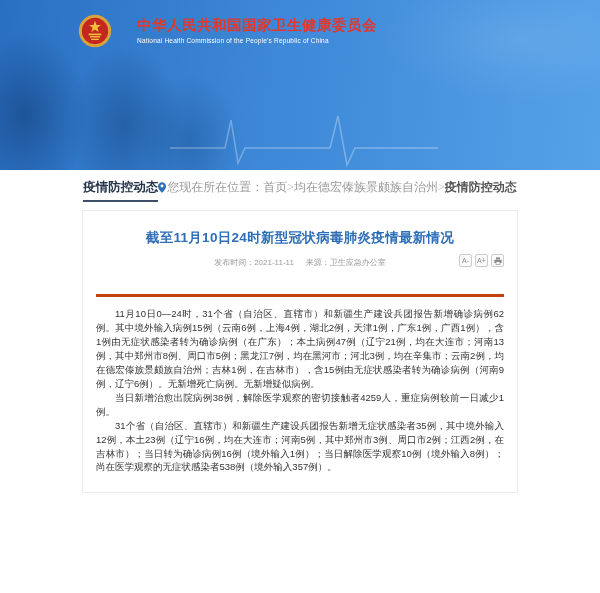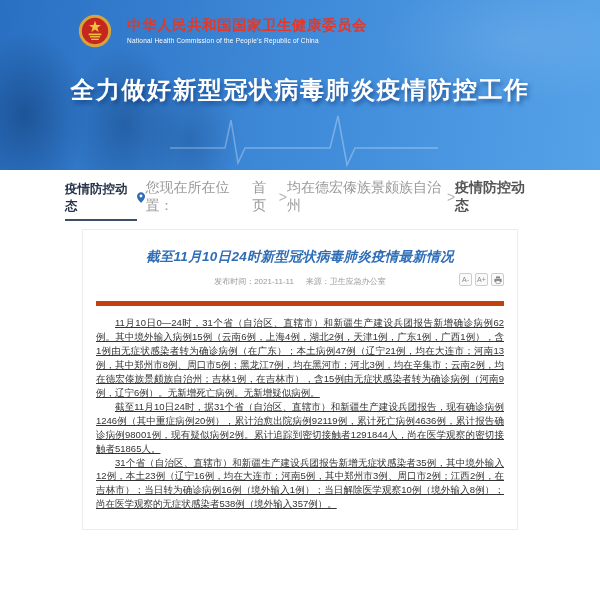--- a/index.html
+++ b/index.html
@@ -11,90 +11,89 @@
   
   .banner{
     height:170px;position:relative;flex:none;
     background-image:
       radial-gradient(90px 120px ellipse at 25px 115px, rgba(8,38,84,0.40), rgba(8,38,84,0) 70%),
       radial-gradient(80px 115px ellipse at 125px 125px, rgba(10,45,95,0.35), rgba(10,45,95,0) 70%),
       radial-gradient(70px 95px ellipse at 190px 140px, rgba(12,50,105,0.28), rgba(12,50,105,0) 70%),
       radial-gradient(200px 90px ellipse at 520px 40px, rgba(255,255,255,0.10), rgba(255,255,255,0) 70%),
       linear-gradient(96deg,#2a70c2 0%,#3e89d8 48%,#55a2e8 100%);
   }
-  .brand{position:absolute;top:14px;left:78px;display:flex;align-items:center;gap:15px;}
+  .brand{position:absolute;top:14px;left:78px;display:flex;align-items:center;gap:25px;}
   .brand-emblem{width:34px;height:34px;flex:none;}
   .brand-cn{color:#e0392b;font-size:14.5px;font-weight:bold;letter-spacing:.5px;line-height:1.1;}
   .brand-en{color:#ffffff;font-size:6.5px;margin-top:3px;letter-spacing:.2px;}
   .slogan{
     position:absolute;top:74px;left:0;width:100%;text-align:center;
     color:#ffffff;font-size:24px;font-weight:bold;letter-spacing:1.5px;
     text-shadow:2px 3px 4px rgba(0,40,100,.55);
   }
   .ecg{position:absolute;left:170px;bottom:2px;opacity:.30;}
   
   .crumb-row{
     width:470px;margin:0 auto;flex:none;
     display:flex;justify-content:center;align-items:flex-end;
     padding:9px 0 0;
   }
   .section-title{
     font-size:12.5px;font-weight:bold;color:#27354a;
     border-bottom:2px solid #3d4f66;padding-bottom:4px;
   }
-  .crumbs{display:flex;align-items:center;gap:0;font-size:14px;color:#9a9a9a;padding-bottom:6px;}
+  .crumbs{display:flex;align-items:center;gap:0;font-size:12px;color:#9a9a9a;padding-bottom:6px;font-family:Liberation Serif, serif;}
   .crumbs .pin{width:8px;height:11px;flex:none;margin-right:1px;}
   .crumbs a{color:#9a9a9a;text-decoration:none;cursor:pointer;}
   .crumbs .sep{color:#b5b5b5;}
   .crumbs .current{color:#555555;font-weight:bold;}
   
   .card{
     width:436px;margin:8px auto 0;box-sizing:border-box;flex:none;
     background:#ffffff;border:1px solid #ececec;
     padding:14px 13px 18px;
   }
   .card-title{
     text-align:center;color:#2e6db7;font-size:13.5px;font-weight:bold;
-    margin:4px 0 10px;letter-spacing:.3px;font-style:italic;
+    margin:4px 0 10px;letter-spacing:.3px;
   }
   .meta-row{
     position:relative;text-align:center;color:#999999;font-size:8px;
-    padding-bottom:14px;border-bottom:5px solid #c2410c;margin-bottom:10px;
+    padding-bottom:26px;border-bottom:3px solid #c2410c;margin-bottom:10px;
   }
   .meta-row .gap{display:inline-block;width:12px;}
   .meta-tools{position:absolute;right:0;top:-3px;display:flex;gap:3px;}
   .tool-btn{
     width:13px;height:13px;border:1px solid #cccccc;background:#fafafa;border-radius:2px;
     color:#888888;font-size:7px;line-height:12px;text-align:center;cursor:pointer;padding:0;
     display:flex;align-items:center;justify-content:center;
   }
   .body-text p{
     font-size:9.5px;color:#333333;line-height:1.47;margin:0;
-    text-indent:2em;text-align:justify;text-decoration:underline;
+    text-indent:2em;text-align:justify;
   }
 </style>
 </head>
 <body>
 
 <div class="banner">
   <div class="brand">
     <svg class="brand-emblem" viewBox="0 0 40 40">
       <circle cx="20" cy="20" r="19" fill="#d9a33c"></circle>
       <circle cx="20" cy="20" r="15.5" fill="#c3271d"></circle>
       <polygon fill="#f2c23e" points="20,8 21.8,13 27,13 22.8,16.2 24.4,21.2 20,18.2 15.6,21.2 17.2,16.2 13,13 18.2,13"></polygon>
       <rect x="12.5" y="23" width="15" height="2" fill="#f2c23e"></rect>
       <rect x="14" y="26" width="12" height="1.6" fill="#f2c23e"></rect>
       <rect x="15.5" y="29" width="9" height="1.6" fill="#f2c23e"></rect>
     </svg>
     <div>
       <div class="brand-cn">中华人民共和国国家卫生健康委员会</div>
       <div class="brand-en">National Health Commission of the People's Republic of China</div>
     </div>
   </div>
-  <div class="slogan">全力做好新型冠状病毒肺炎疫情防控工作</div>
   <svg class="ecg" width="270" height="60" viewBox="0 0 270 60">
     <polyline points="0,40 45,40 55,40 61,12 68,55 75,40 130,40 160,40 168,8 177,57 185,40 268,40" fill="none" stroke="#ffffff" stroke-width="1.5"></polyline>
   </svg>
 </div>
 
 <div class="crumb-row">
   <div class="section-title">疫情防控动态</div>
   <div class="crumbs">
     <svg class="pin" viewBox="0 0 12 16">
       <path d="M6 0C2.7 0 0 2.7 0 6c0 4.5 6 10 6 10s6-5.5 6-10C12 2.7 9.3 0 6 0z" fill="#2e6db7"></path>
@@ -120,17 +119,17 @@
         <svg width="8" height="8" viewBox="0 0 10 10">
           <rect x="2.5" y="0.5" width="5" height="2.5" fill="#888888"></rect>
           <rect x="0.5" y="3.5" width="9" height="4" fill="#888888"></rect>
           <rect x="2.5" y="6" width="5" height="3.5" fill="#ffffff" stroke="#888888" stroke-width="0.8"></rect>
         </svg>
       </button>
     </span>
   </div>
   <div class="body-text">
     <p>11月10日0—24时，31个省（自治区、直辖市）和新疆生产建设兵团报告新增确诊病例62例。其中境外输入病例15例（云南6例，上海4例，湖北2例，天津1例，广东1例，广西1例），含1例由无症状感染者转为确诊病例（在广东）；本土病例47例（辽宁21例，均在大连市；河南13例，其中郑州市8例、周口市5例；黑龙江7例，均在黑河市；河北3例，均在辛集市；云南2例，均在德宏傣族景颇族自治州；吉林1例，在吉林市），含15例由无症状感染者转为确诊病例（河南9例，辽宁6例）。无新增死亡病例。无新增疑似病例。</p>
-    <p>截至11月10日24时，据31个省（自治区、直辖市）和新疆生产建设兵团报告，现有确诊病例1246例（其中重症病例20例），累计治愈出院病例92119例，累计死亡病例4636例，累计报告确诊病例98001例，现有疑似病例2例。累计追踪到密切接触者1291844人，尚在医学观察的密切接触者51865人。</p>
+    <p>当日新增治愈出院病例38例，解除医学观察的密切接触者4259人，重症病例较前一日减少1例。</p>
     <p>31个省（自治区、直辖市）和新疆生产建设兵团报告新增无症状感染者35例，其中境外输入12例，本土23例（辽宁16例，均在大连市；河南5例，其中郑州市3例、周口市2例；江西2例，在吉林市）；当日转为确诊病例16例（境外输入1例）；当日解除医学观察10例（境外输入8例）；尚在医学观察的无症状感染者538例（境外输入357例）。</p>
 
   </div>
 </div>
 
 </body></html>

